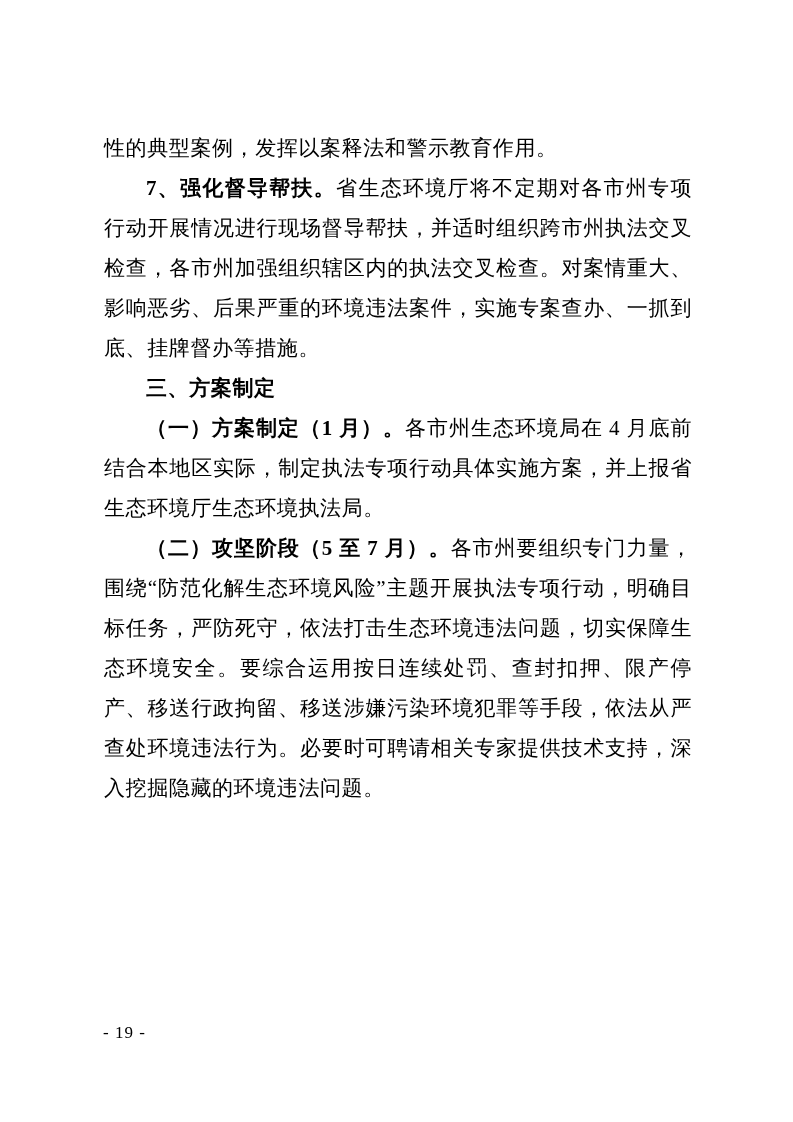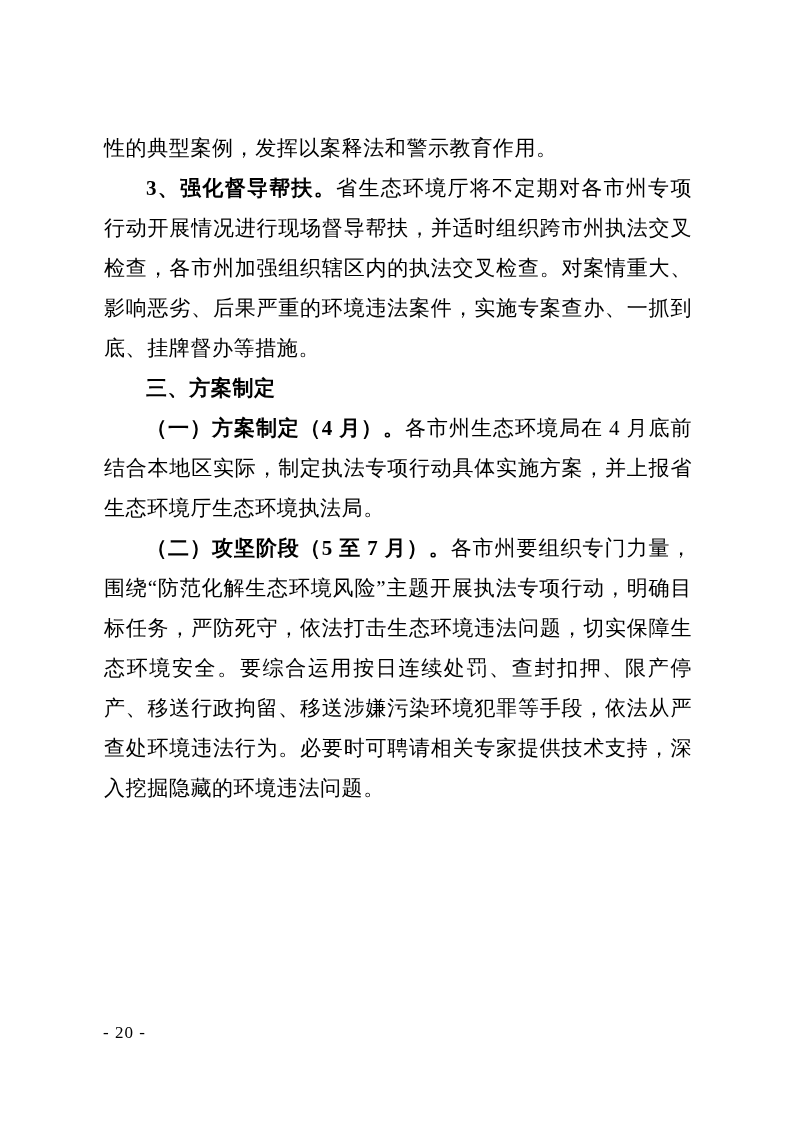--- a/index.html
+++ b/index.html
@@ -55,19 +55,19 @@
       color: #000000;
       font-family: "Liberation Serif", "DejaVu Serif", serif;
     }
   </style>
 </head>
 <body>
 
 <div class="page">
   <div class="content" id="content">
       <p class="doc-par"><span>性的典型案例，发挥以案释法和警示教育作用。</span></p>
-      <p class="doc-par indent"><span class="bold">3、强化督导帮扶。</span><span>省生态环境厅将不定期对各市州专项行动开展情况进行现场督导帮扶，并适时组织跨市州执法交叉检查，各市州加强组织辖区内的执法交叉检查。对案情重大、影响恶劣、后果严重的环境违法案件，实施专案查办、一抓到底、挂牌督办等措施。</span></p>
+      <p class="doc-par indent"><span class="bold">7、强化督导帮扶。</span><span>省生态环境厅将不定期对各市州专项行动开展情况进行现场督导帮扶，并适时组织跨市州执法交叉检查，各市州加强组织辖区内的执法交叉检查。对案情重大、影响恶劣、后果严重的环境违法案件，实施专案查办、一抓到底、挂牌督办等措施。</span></p>
       <p class="doc-par indent"><span class="bold">三、方案制定</span></p>
-      <p class="doc-par indent"><span class="bold">（一）方案制定（4 月）。</span><span>各市州生态环境局在 4 月底前结合本地区实际，制定执法专项行动具体实施方案，并上报省生态环境厅生态环境执法局。</span></p>
+      <p class="doc-par indent"><span class="bold">（一）方案制定（1 月）。</span><span>各市州生态环境局在 4 月底前结合本地区实际，制定执法专项行动具体实施方案，并上报省生态环境厅生态环境执法局。</span></p>
       <p class="doc-par indent"><span class="bold">（二）攻坚阶段（5 至 7 月）。</span><span>各市州要组织专门力量，围绕“防范化解生态环境风险”主题开展执法专项行动，明确目标任务，严防死守，依法打击生态环境违法问题，切实保障生态环境安全。要综合运用按日连续处罚、查封扣押、限产停产、移送行政拘留、移送涉嫌污染环境犯罪等手段，依法从严查处环境违法行为。必要时可聘请相关专家提供技术支持，深入挖掘隐藏的环境违法问题。</span></p>
     </div>
-  <div class="page-number">- 20 -</div>
+  <div class="page-number">- 19 -</div>
 </div>
 
 </body></html>

